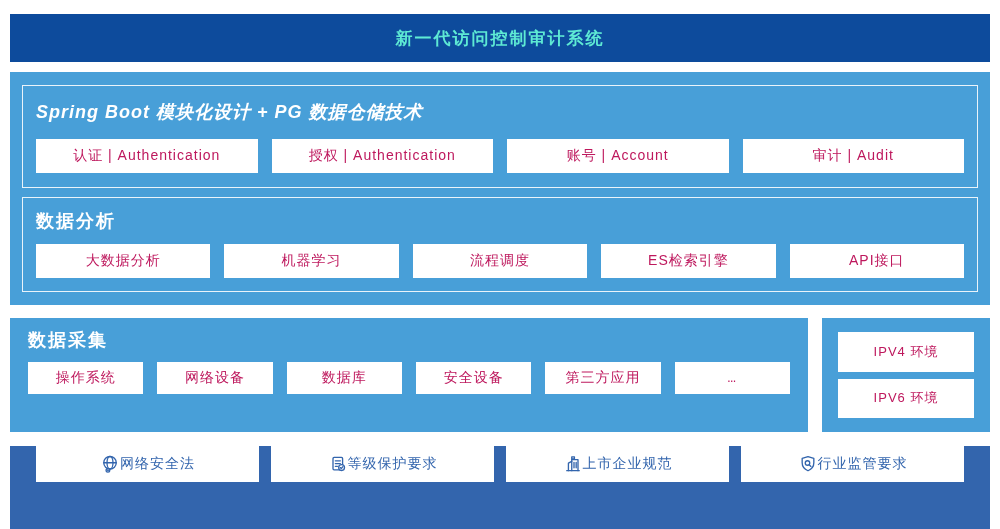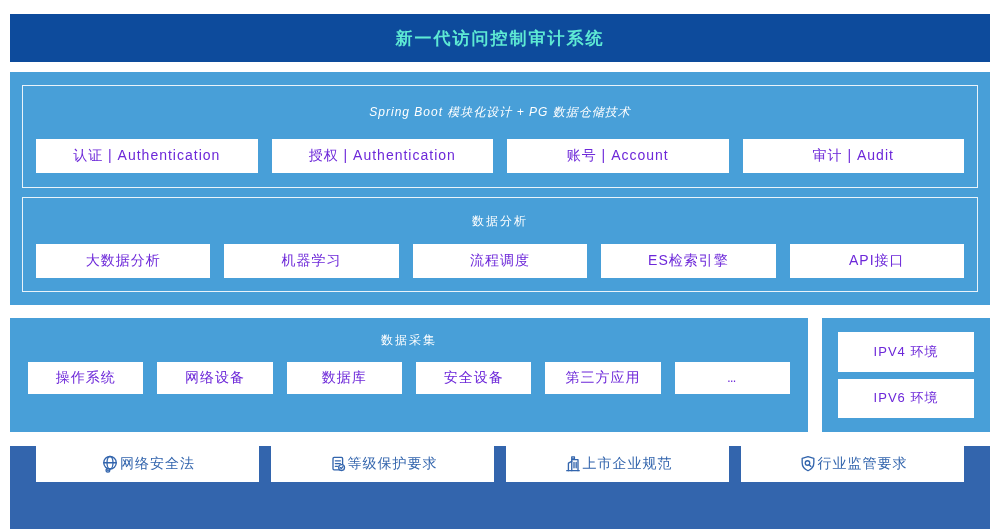--- a/index.html
+++ b/index.html
@@ -16,28 +16,28 @@
     height: 48px; background: #0d4b9c;
     display: flex; align-items: center; justify-content: center;
     margin-bottom: 10px;
   }
   .banner h1 {
     color: #5eead4; font-size: 17px; font-weight: bold; letter-spacing: 2px;
   }
 
   
   .sec-title {
-    color: #ffffff; font-weight: normal; font-size: 12px;
-    text-align: center; letter-spacing: 2px;
+    color: #ffffff; font-weight: bold; font-size: 18px;
+    text-align: left; letter-spacing: 2px;
   }
   .row { display: flex; gap: 14px; }
   .wbox {
     flex: 1; background: #ffffff; height: 34px;
     display: flex; align-items: center; justify-content: center;
-    color: #6d28d9; font-size: 14px; letter-spacing: 1px; white-space: nowrap;
+    color: #be185d; font-size: 14px; letter-spacing: 1px; white-space: nowrap;
   }
 
   
   .platform {
     background: #489fd8; height: 233px;
     padding: 13px 12px; display: flex; flex-direction: column; gap: 9px;
   }
   .framed { border: 1.5px solid #e9f3fa; padding: 0 13px; }
   .framed.spring { height: 104px; }
   .framed.spring .sec-title { line-height: 53px; font-style: italic; letter-spacing: 1px; }

